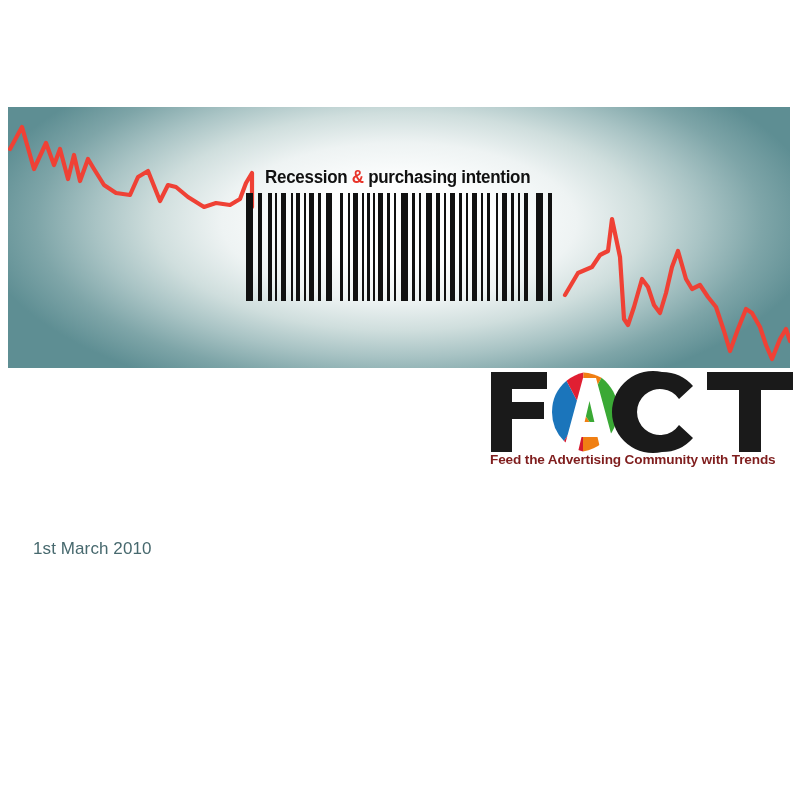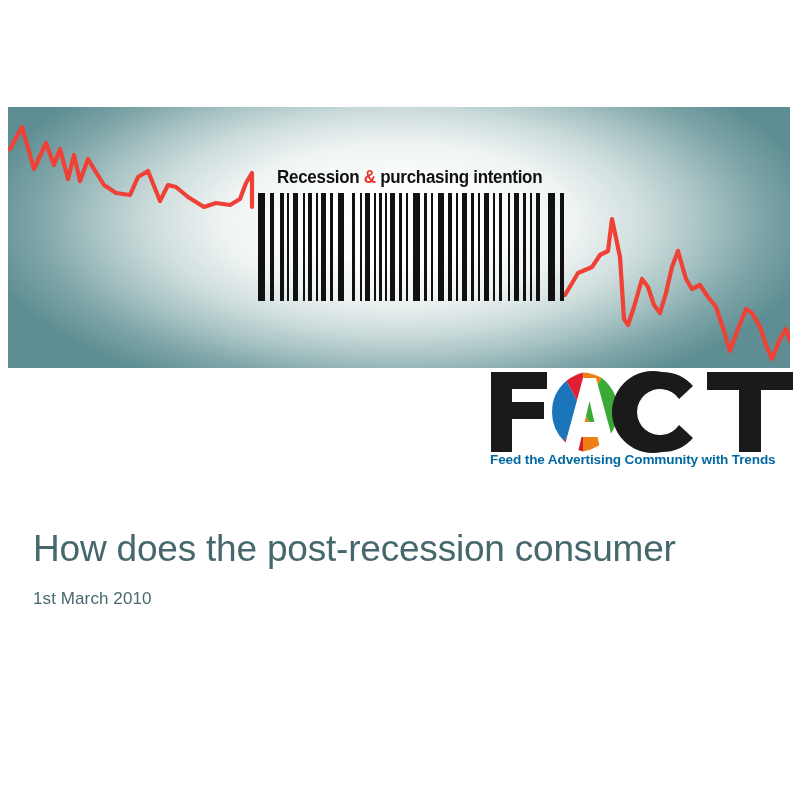--- a/index.html
+++ b/index.html
@@ -107,21 +107,21 @@
   .logo-mark svg { display: block; width: 100%; height: 100%; }
   .logo-tagline {
     position: absolute;
     left: 1px;
     top: 84px;
     width: 304px;
     font-family: "Liberation Sans", sans-serif;
     font-weight: bold;
     font-size: 13.6px;
     letter-spacing: -0.15px;
-    color: #0369a1;
+    color: #7f1d1d;
     white-space: nowrap;
     text-align: left;
   }
 
   
   .headline {
     position: absolute;
     left: 33px;
     top: 524px;
     width: 720px;
@@ -158,21 +158,21 @@
       <polyline fill="none" stroke="#ef4135" stroke-width="4.2" stroke-linejoin="round" stroke-linecap="round" points="2,42 14,20 26,62 38,36 46,58 52,42 60,72 66,48 72,74 80,52 86,62
                 96,78 108,86 122,88 130,70 140,64 148,84 152,94 160,78 168,80
                 180,90 196,100 208,96 222,98 232,92 238,76 244,66 244,100"></polyline>
 
       <polyline fill="none" stroke="#ef4135" stroke-width="4.2" stroke-linejoin="round" stroke-linecap="round" points="557,188 570,166 584,160 592,148 600,144 604,112 612,150 616,212
                 620,218 626,200 634,172 640,180 646,198 652,206 658,186 664,160
                 670,144 678,172 684,182 692,178 700,190 708,200 716,224 722,244
                 730,222 738,202 744,206 752,220 758,238 764,252 772,232 778,222 782,234"></polyline>
     </svg>
 
-    <div class="barcode" style="left:242px; top:54px;">
+    <div class="barcode" style="left:230px; top:54px;">
       <div class="barcode-title">
         <span>Recession</span><span>&nbsp;</span><span class="amp">&amp;</span><span>&nbsp;</span><span>purchasing intention</span>
       </div>
       <div class="barcode-bars">
         <svg viewBox="0 0 324 108" preserveAspectRatio="none">
           <g fill="#111111">
 
             <rect x="8" y="-32" width="7" height="140"></rect>
             <rect x="20" y="-32" width="4" height="140"></rect>
             <rect x="30" y="0" width="4" height="108"></rect>
@@ -254,18 +254,17 @@
         <g fill="#1a1a1a">
           <path d="M218 4 h86 v18 h-32 v62 h-22 v-62 h-32 z"></path>
         </g>
       </svg>
     </div>
     <div class="logo-tagline">Feed the Advertising Community with Trends</div>
   </div>
 
   <div class="headline">
     <div class="headline-title">
-      <div>How does the post-recession consumer</div>
     </div>
     <div class="headline-date">1st March 2010</div>
   </div>
 
 </div>
 
 </body></html>

